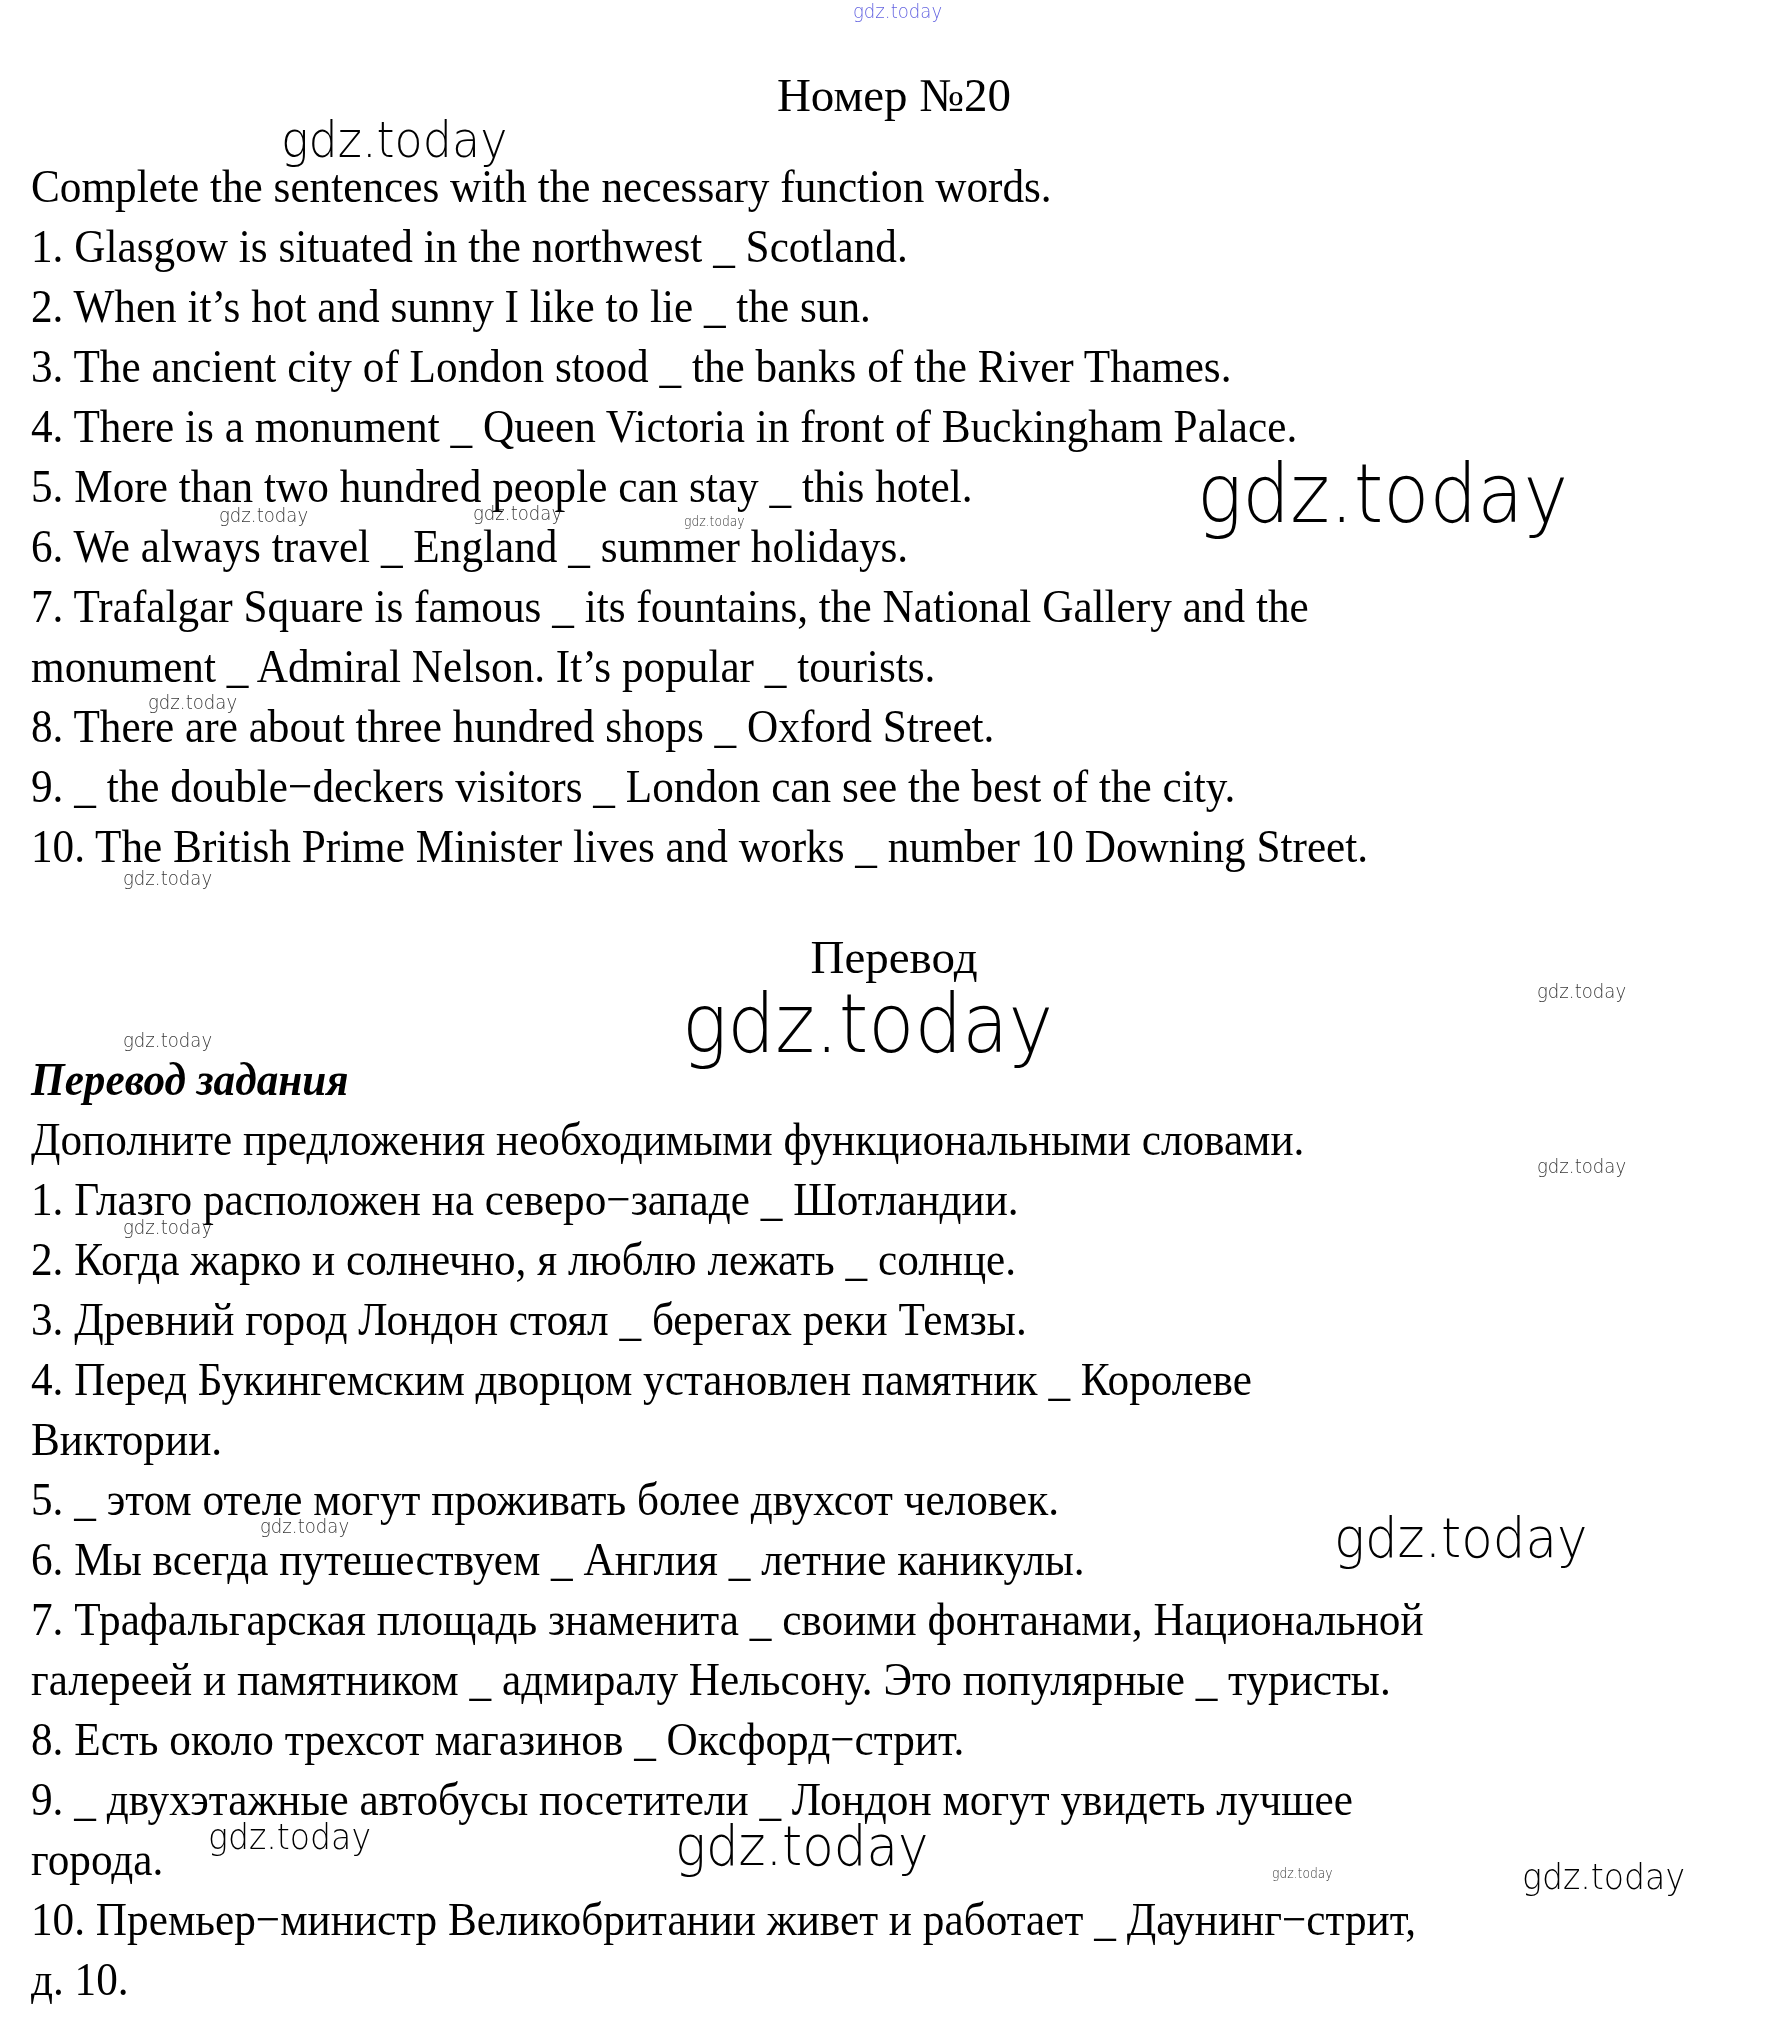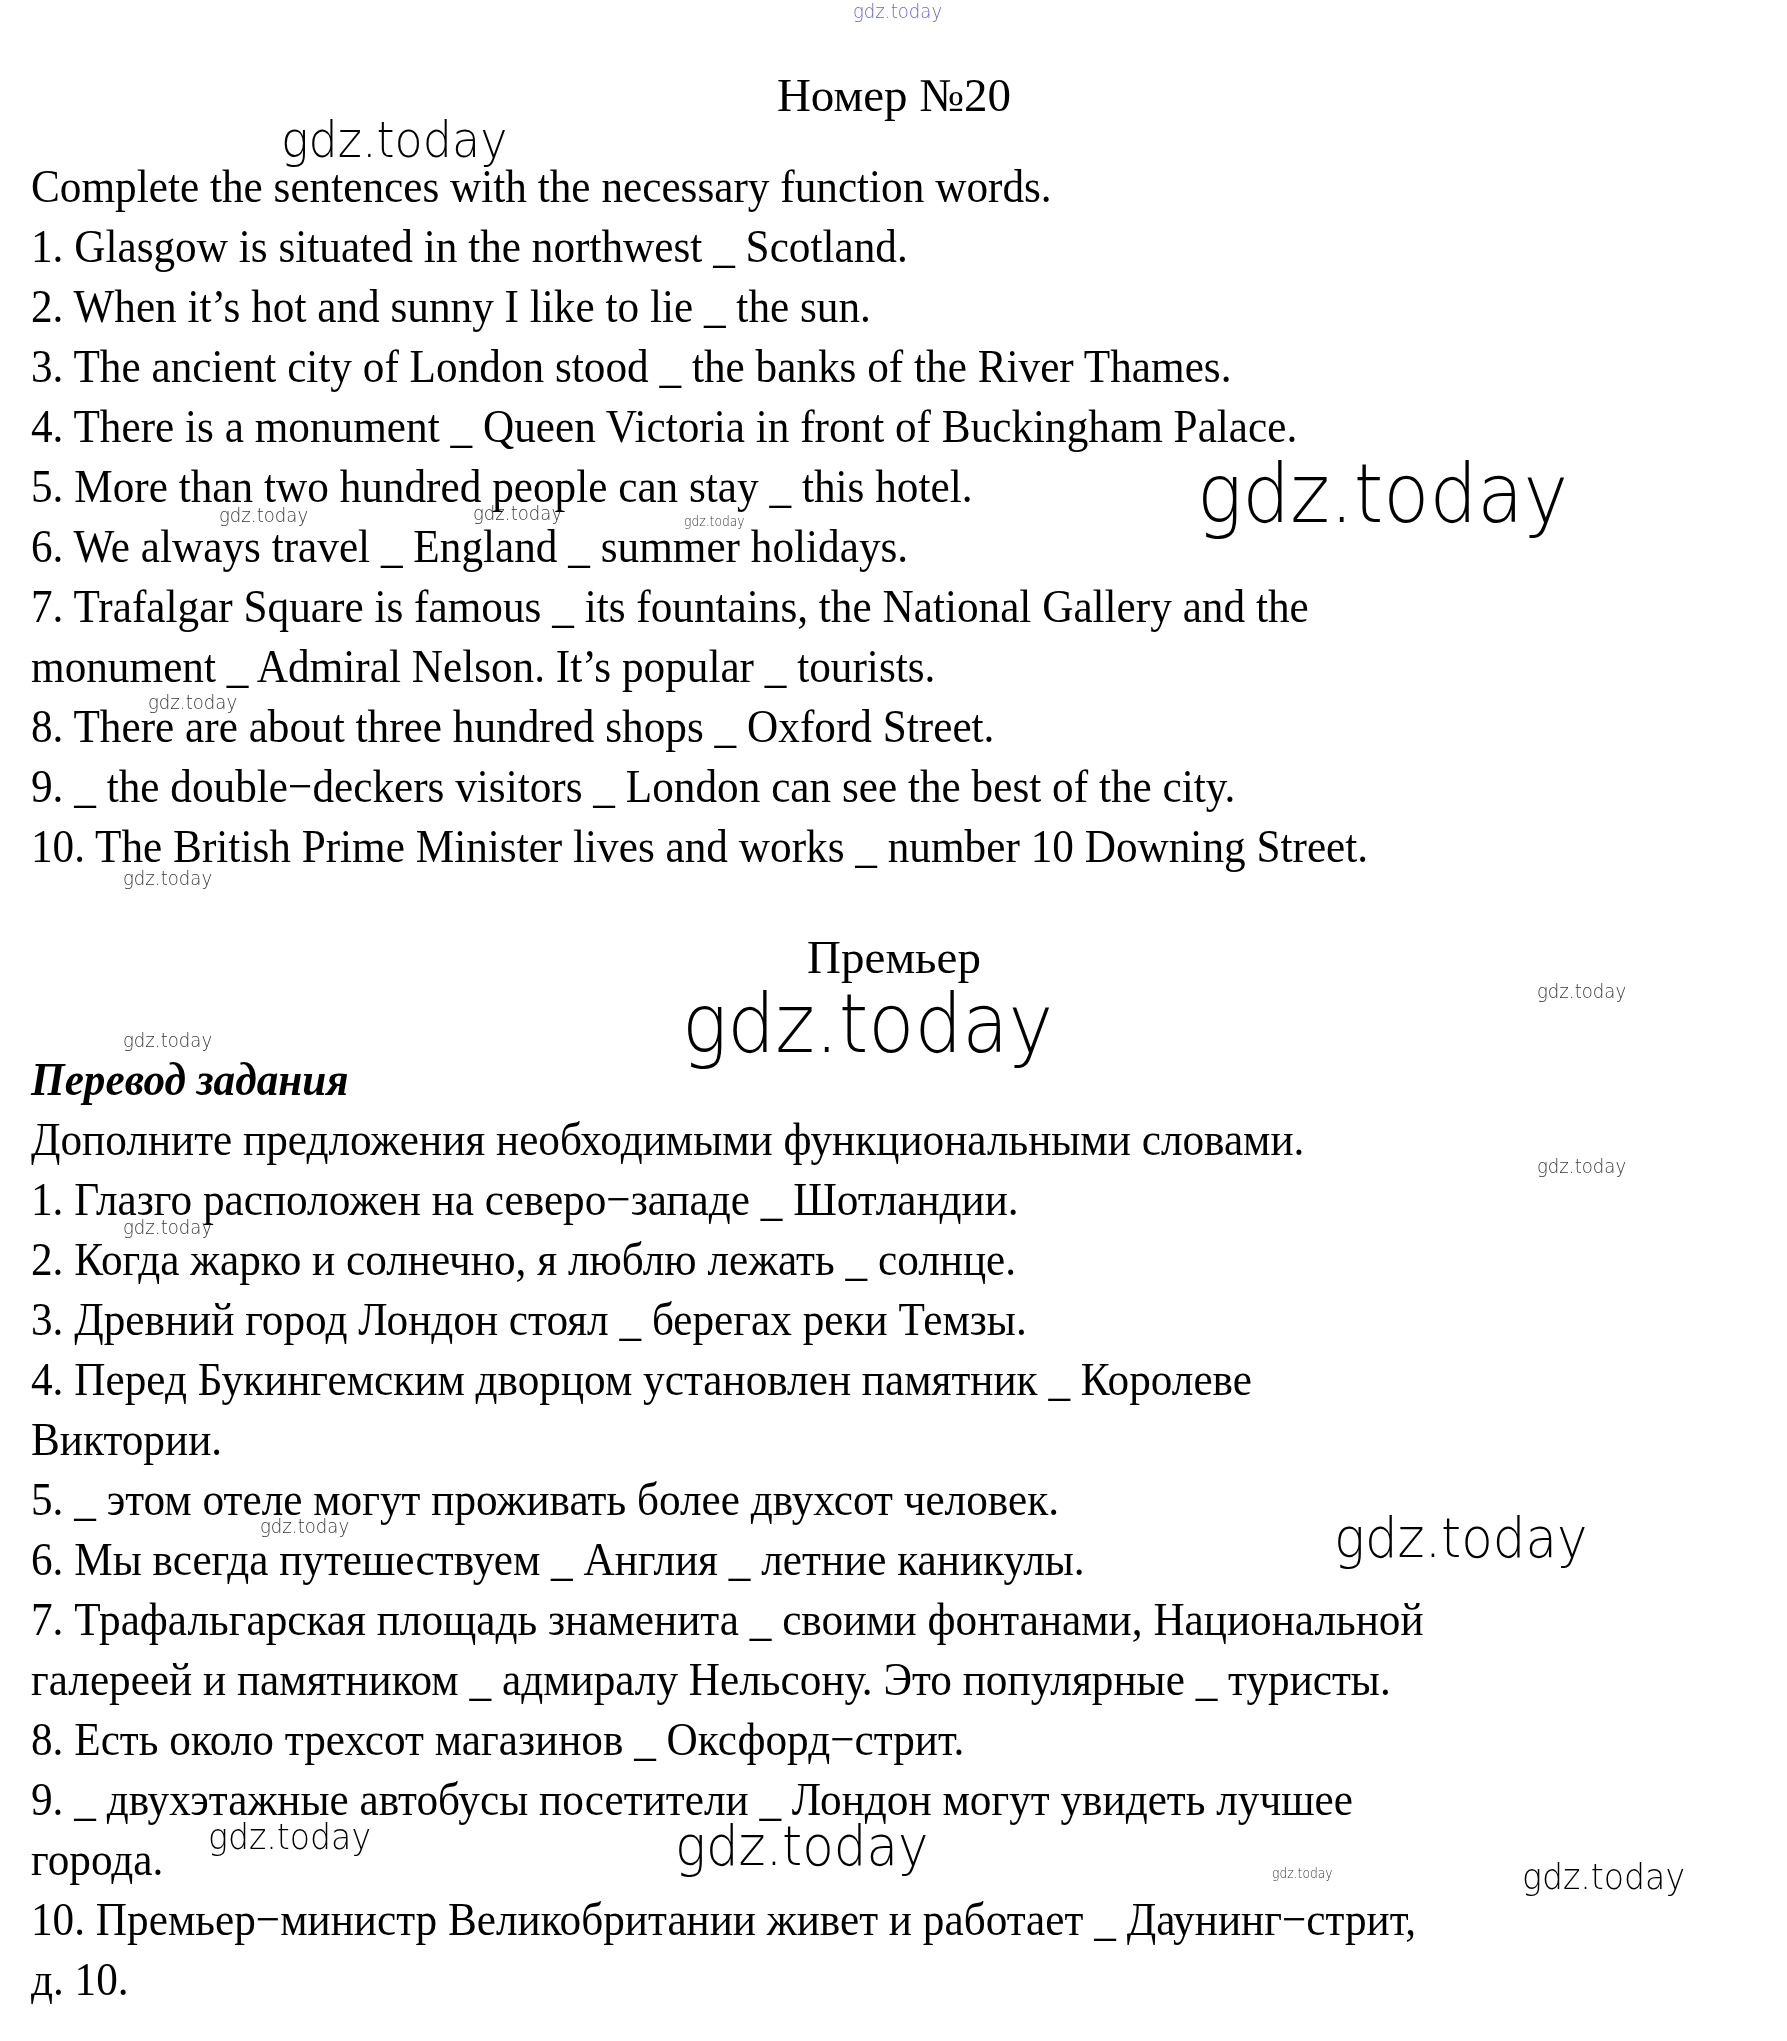--- a/index.html
+++ b/index.html
@@ -43,21 +43,21 @@
 <div class="line" style="top:339px;">3. The ancient city of London stood _ the banks of the River Thames.</div>
 <div class="line" style="top:399px;">4. There is a monument _ Queen Victoria in front of Buckingham Palace.</div>
 <div class="line" style="top:459px;">5. More than two hundred people can stay _ this hotel.</div>
 <div class="line" style="top:519px;">6. We always travel _ England _ summer holidays.</div>
 <div class="line" style="top:579px;">7. Trafalgar Square is famous _ its fountains, the National Gallery and the</div>
 <div class="line" style="top:639px;">monument _ Admiral Nelson. It’s popular _ tourists.</div>
 <div class="line" style="top:699px;">8. There are about three hundred shops _ Oxford Street.</div>
 <div class="line" style="top:759px;">9. _ the double−deckers visitors _ London can see the best of the city.</div>
 <div class="line" style="top:819px;">10. The British Prime Minister lives and works _ number 10 Downing Street.</div>
 
-<div class="center" style="top:930px;">Премьер</div>
+<div class="center" style="top:930px;">Перевод</div>
 <div class="line heading-it" style="top:1052px;">Перевод задания</div>
 <div class="line" style="top:1112px;">Дополните предложения необходимыми функциональными словами.</div>
 <div class="line" style="top:1172px;">1. Глазго расположен на северо−западе _ Шотландии.</div>
 <div class="line" style="top:1232px;">2. Когда жарко и солнечно, я люблю лежать _ солнце.</div>
 <div class="line" style="top:1292px;">3. Древний город Лондон стоял _ берегах реки Темзы.</div>
 <div class="line" style="top:1352px;">4. Перед Букингемским дворцом установлен памятник _ Королеве</div>
 <div class="line" style="top:1412px;">Виктории.</div>
 <div class="line" style="top:1472px;">5. _ этом отеле могут проживать более двухсот человек.</div>
 <div class="line" style="top:1532px;">6. Мы всегда путешествуем _ Англия _ летние каникулы.</div>
 <div class="line" style="top:1592px;">7. Трафальгарская площадь знаменита _ своими фонтанами, Национальной</div>

